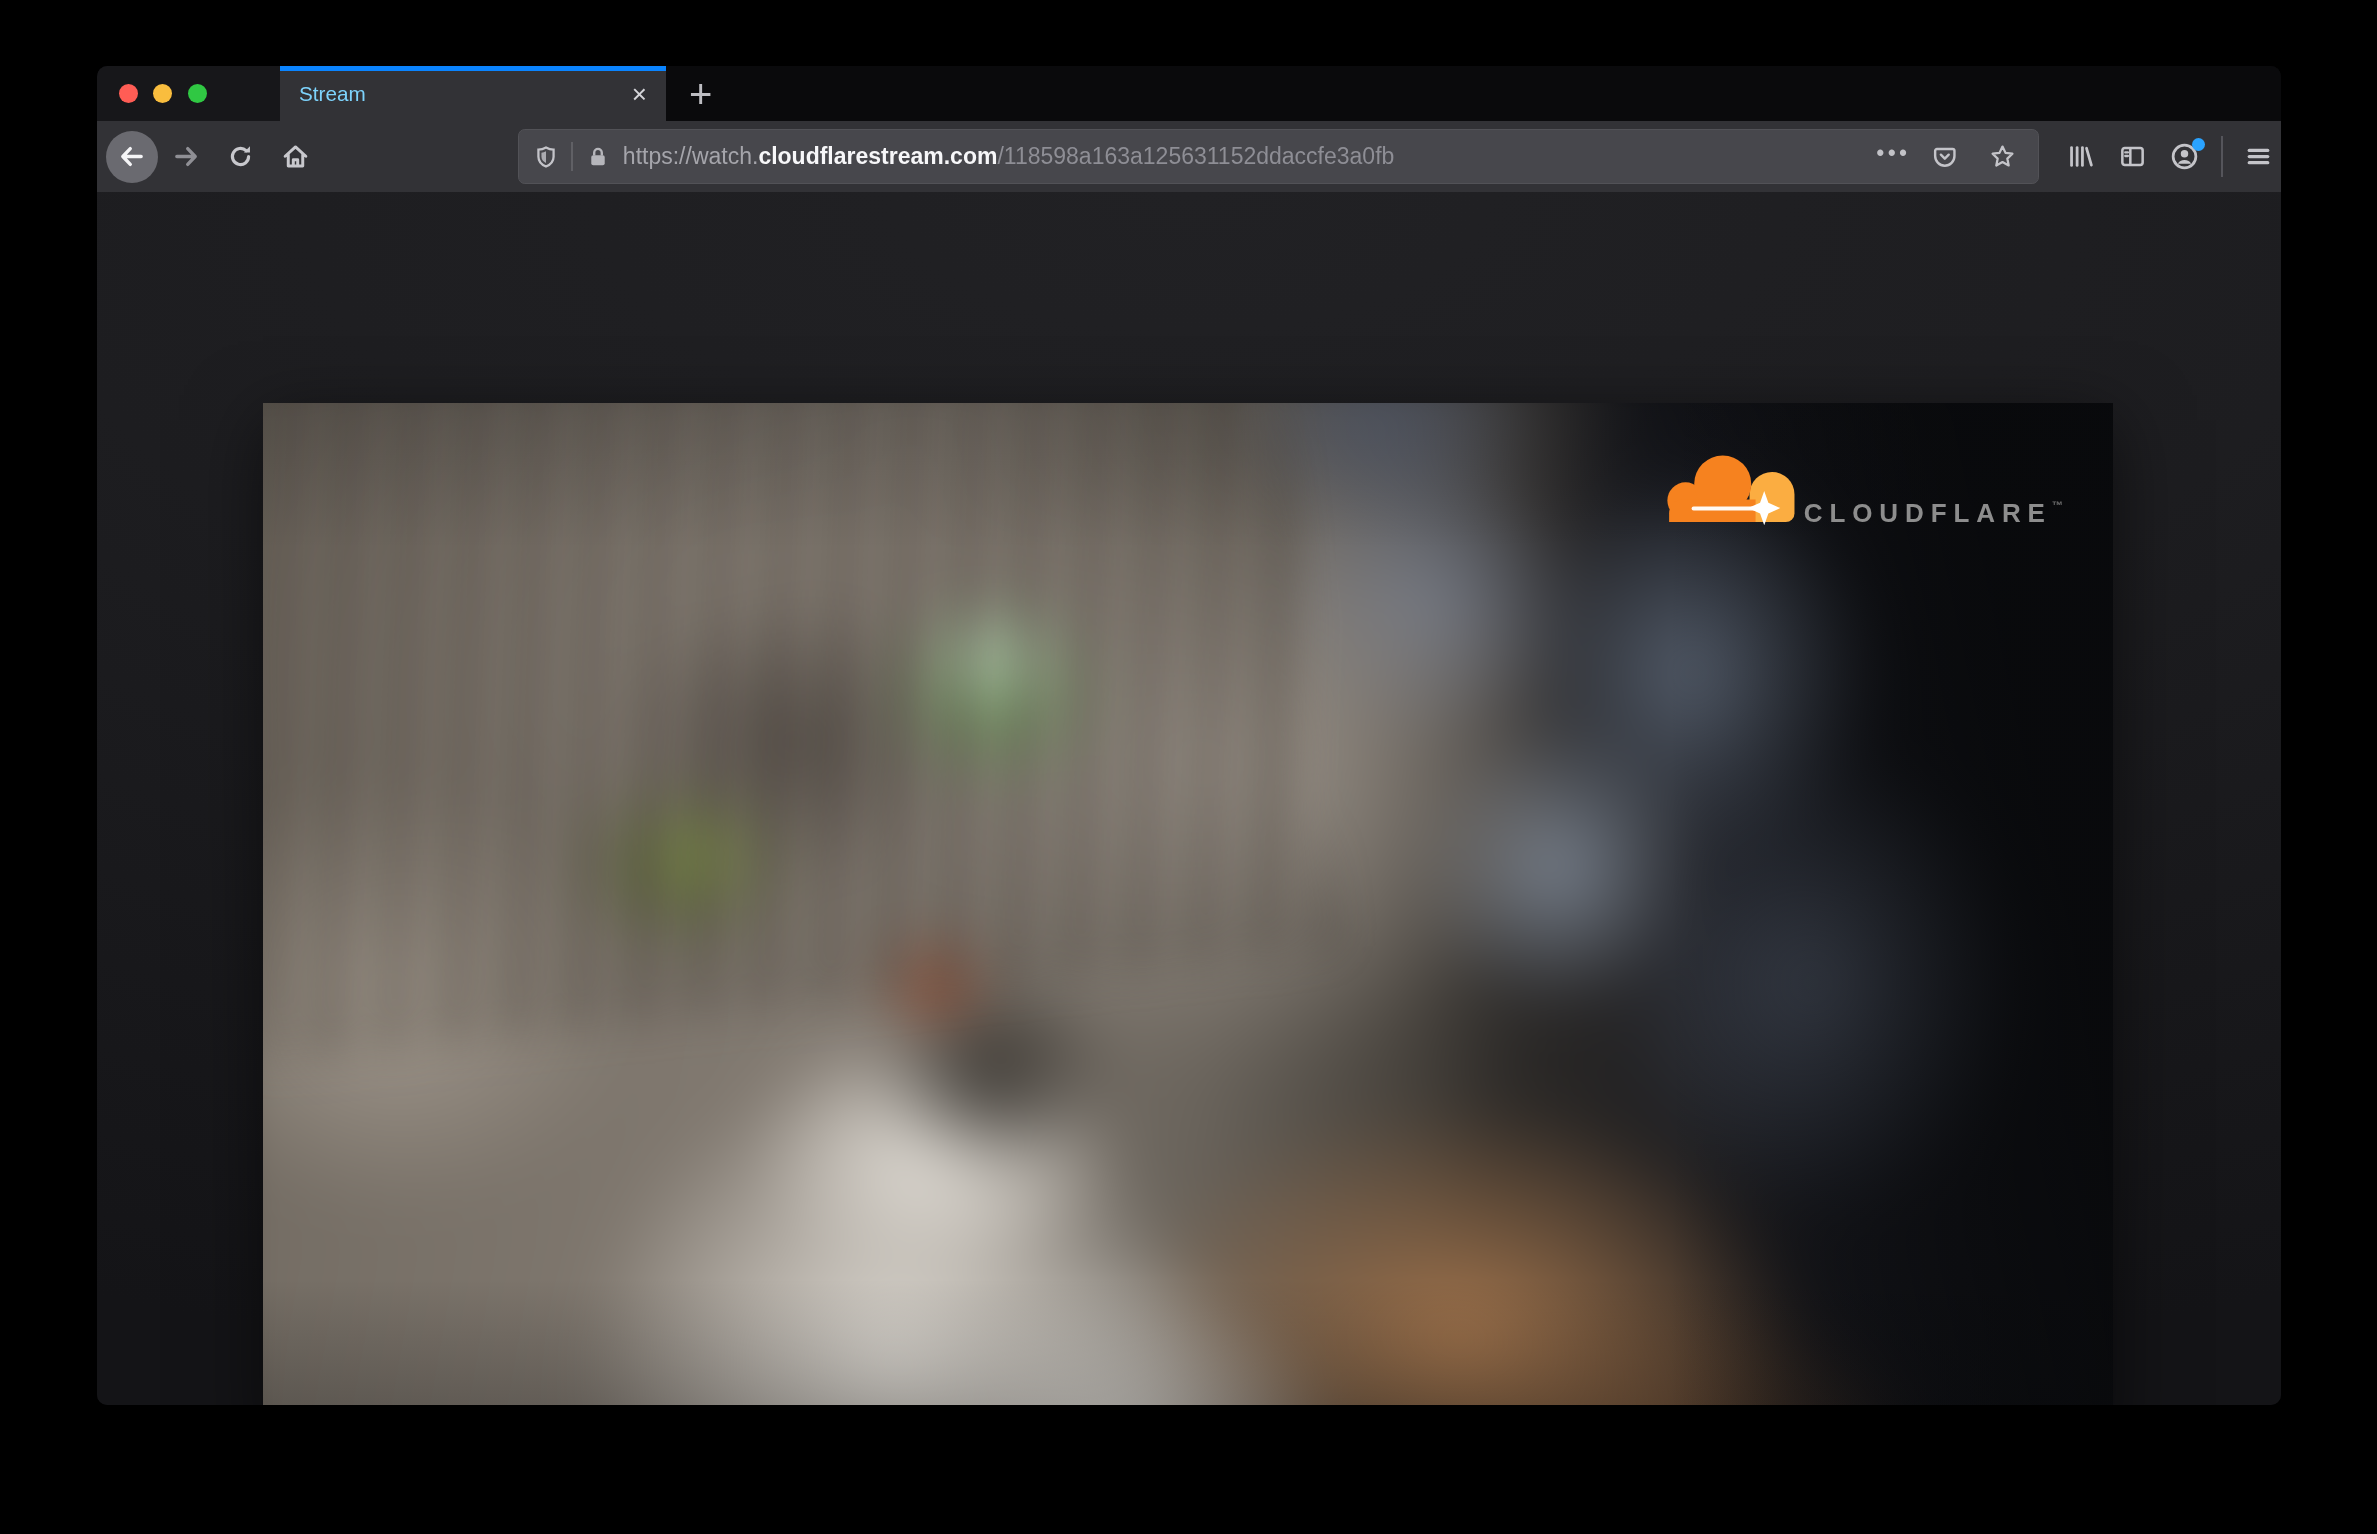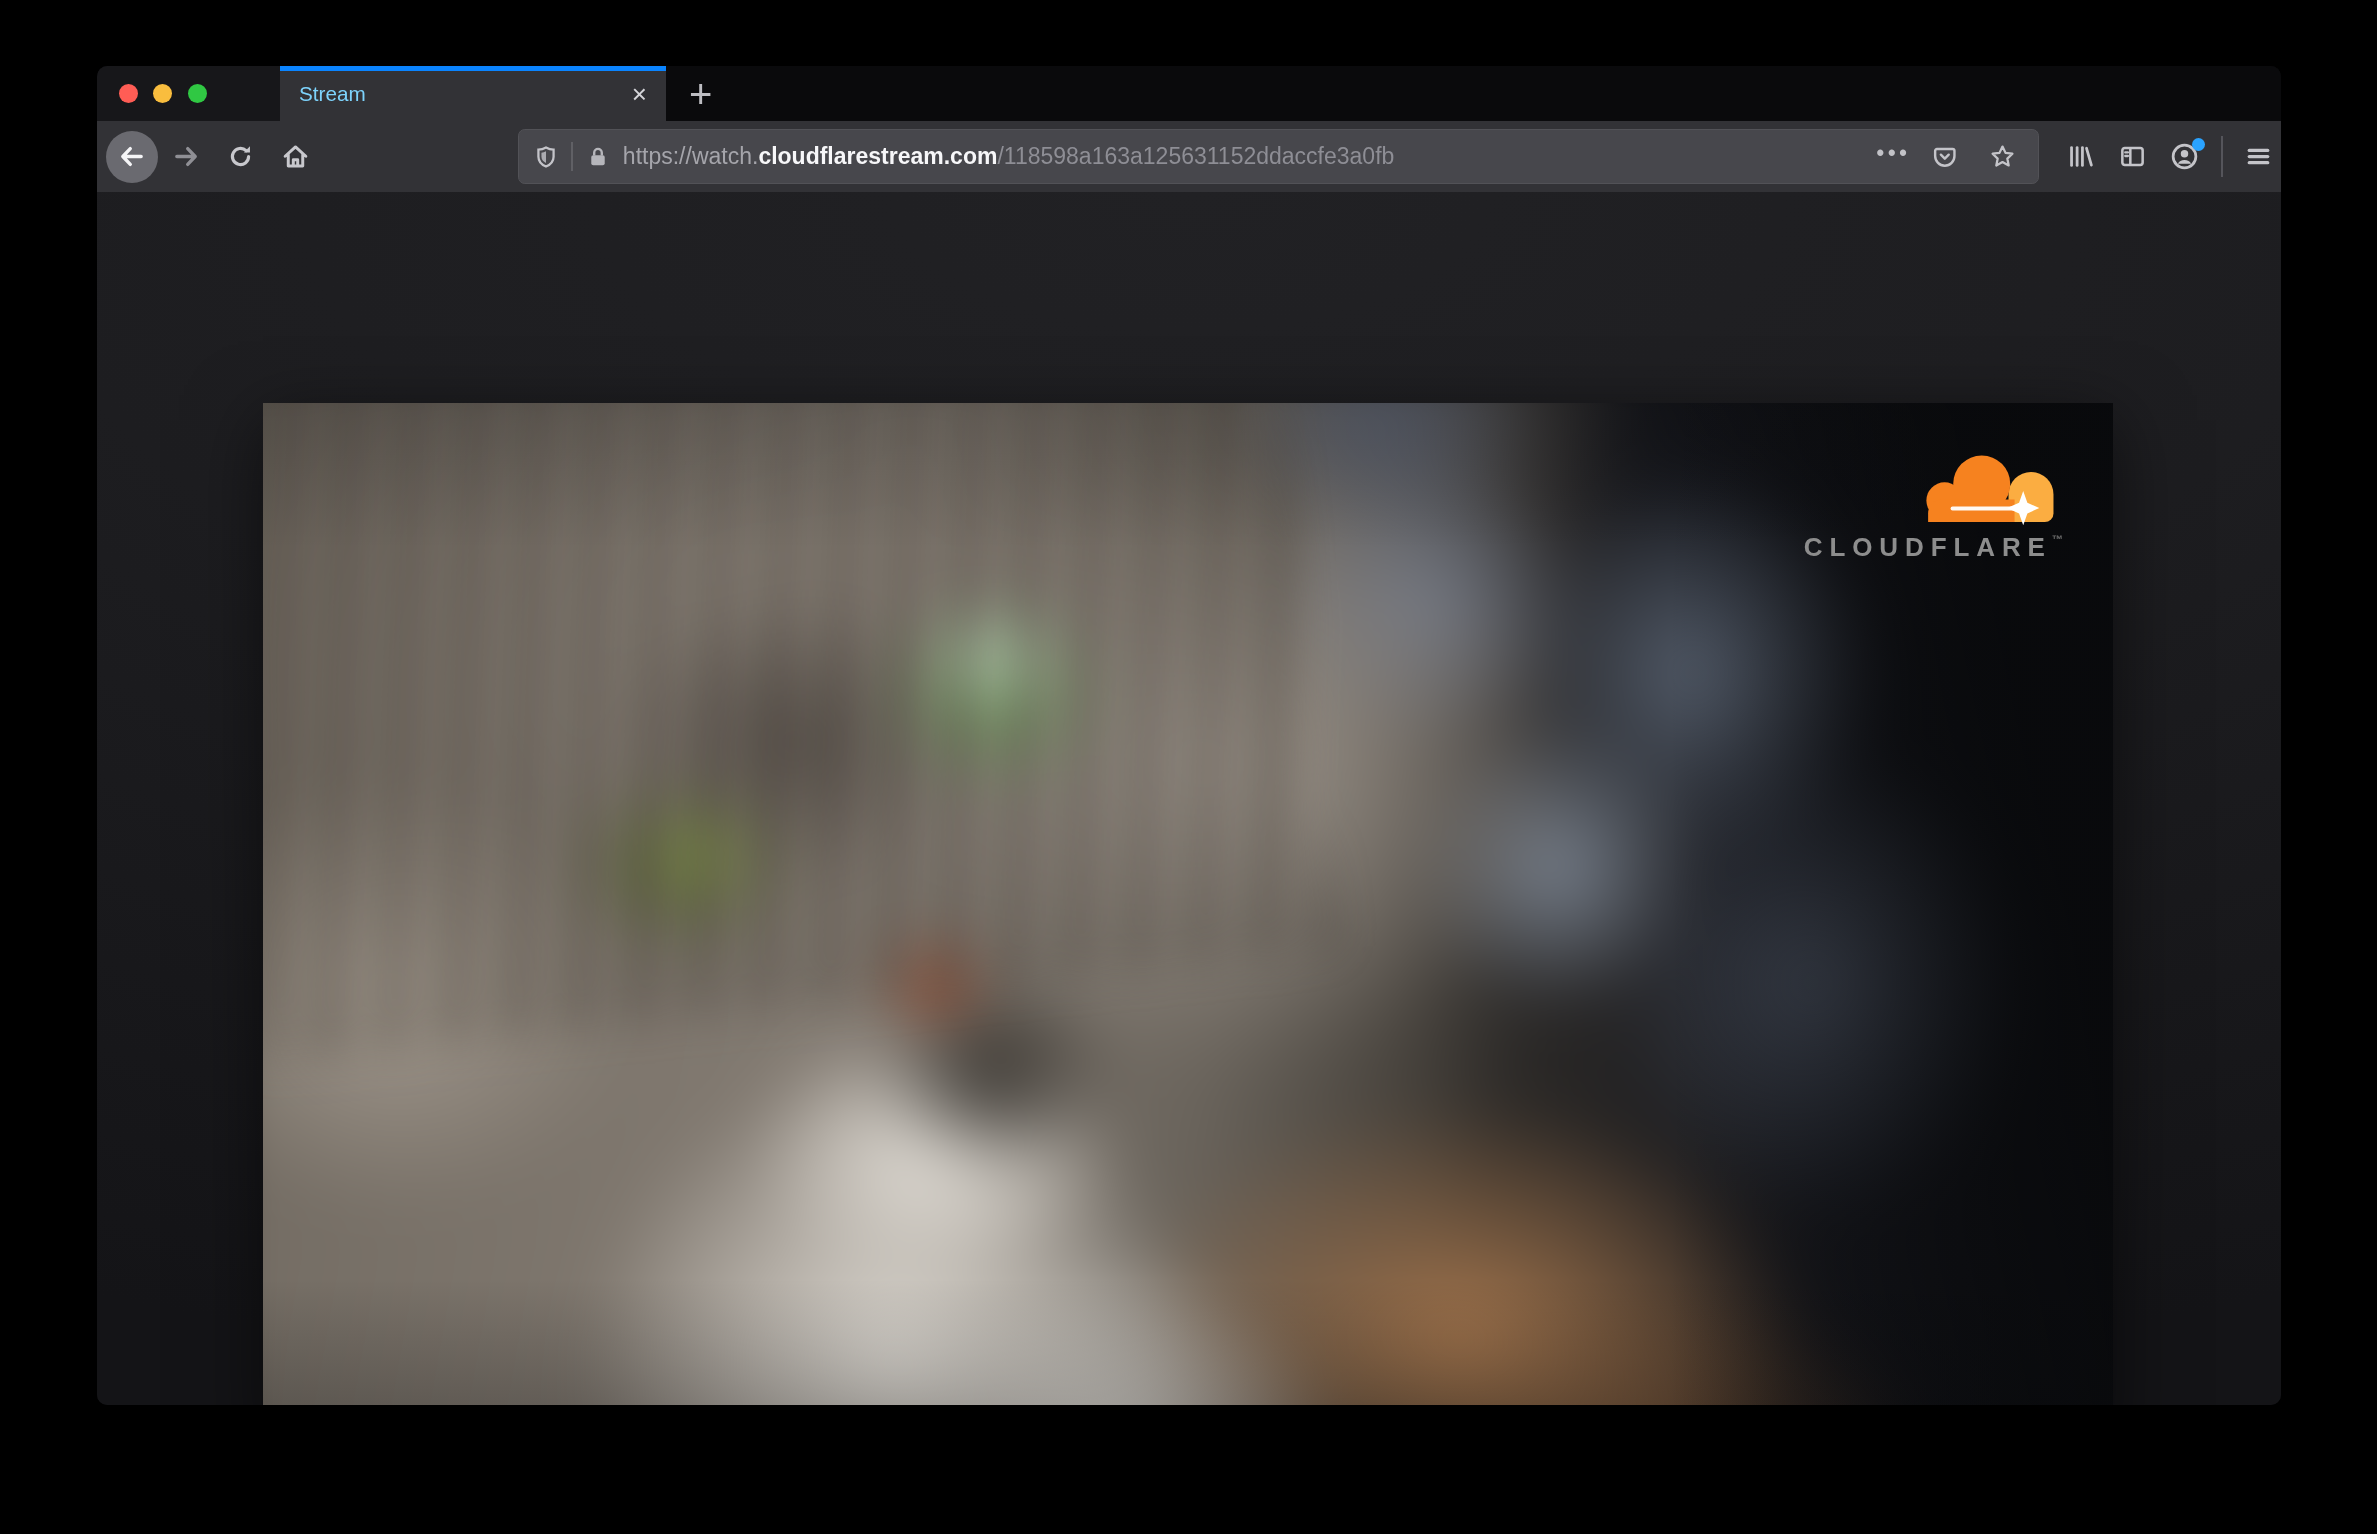--- a/index.html
+++ b/index.html
@@ -95,21 +95,21 @@
     filter:blur(22.4px);transform:rotate(-6deg);
   }
   .vignette{
     position:absolute;inset:0;
     background:
       linear-gradient(90deg, rgba(8,9,11,0) 76%, rgba(8,9,11,.6) 95%),
       linear-gradient(180deg, rgba(8,9,11,.18) 0%, rgba(8,9,11,0) 14%, rgba(8,9,11,0) 84%, rgba(8,9,11,.3) 100%),
       radial-gradient(130% 140% at 42% 48%, rgba(0,0,0,0) 55%, rgba(4,5,7,.45) 100%);
   }
   
-  .watermark{position:absolute;top:43px;right:50px;display:flex;flex-direction:column;align-items:flex-end;}
+  .watermark{position:absolute;top:43px;right:50px;display:flex;flex-direction:row;align-items:flex-end;}
   .brand-row{margin-top:3.4px;display:flex;align-items:flex-start;font-weight:700;font-size:26px;letter-spacing:6.9px;color:#8d8d8d;}
   .tm{font-size:11.2px;color:#6f6f6f;margin-top:0.9px;letter-spacing:0;}
 </style>
 </head>
 <body>
 
 <div class="window">
 
   <div class="tabbar">
     <div class="tl-zone">

